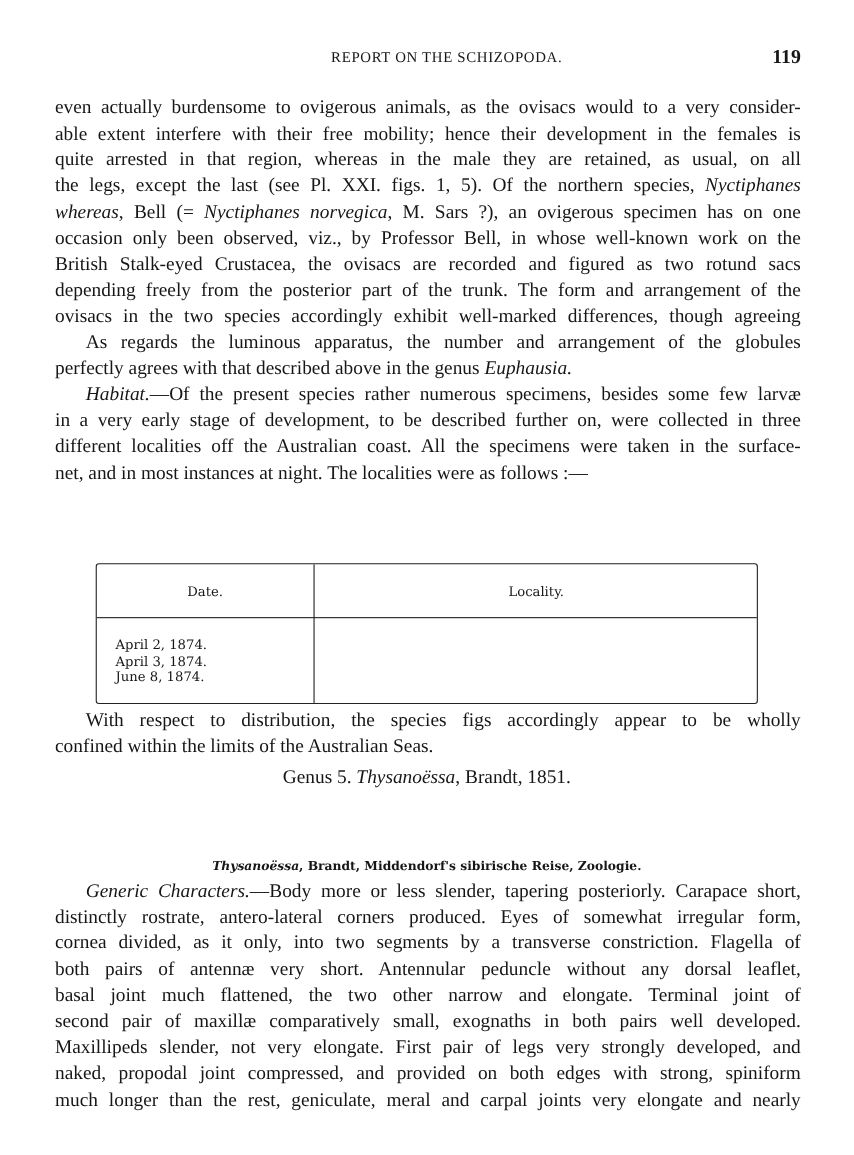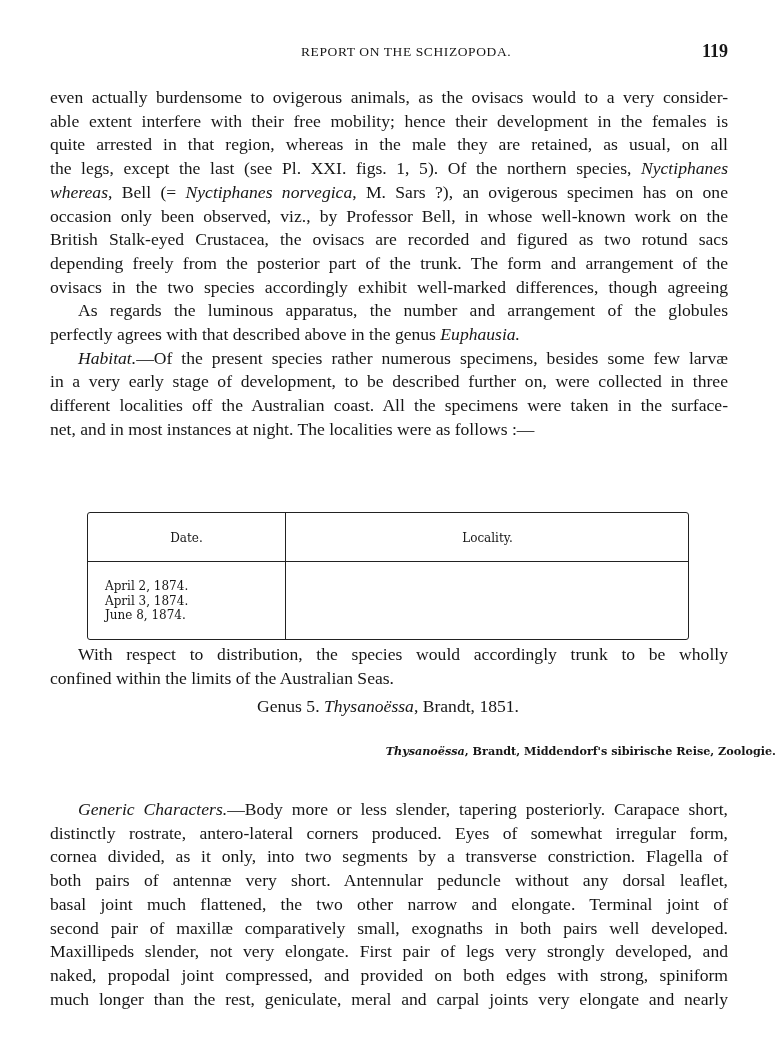--- a/index.html
+++ b/index.html
@@ -19,21 +19,21 @@
     .t-col-divider { position: absolute; left: 197px; top: 0; bottom: 0; border-left: 1.5px solid #222; }
     .t-head-rule { position: absolute; left: 0; right: 0; top: 48px; border-top: 1.5px solid #222; }
     .t-head { position: absolute; top: 18px; text-align: center; }
     .t-head.date { left: 0; width: 197px; }
     .t-head.loc { left: 199px; right: 0; }
     .t-dates { position: absolute; left: 17px; top: 66px; line-height: 14.5px; }
     .t-locs { position: absolute; left: 213px; top: 64px; line-height: 14.5px; }
     .t-row { display: block; }
     .conclusion { position: absolute; left: 50px; top: 643px; width: 678px; }
     .genus { position: absolute; left: 0; width: 776px; top: 696px; text-align: center; font-size: 17.6px; }
-    .genus-ref { position: absolute; left: 0; width: 776px; top: 744px; text-align: right;
+    .genus-ref { position: absolute; left: 0; width: 776px; top: 780px; text-align: center;
                  font-family: "DejaVu Serif", serif; font-size: 11.2px; font-weight: bold; }
     .generic { position: absolute; left: 50px; top: 798px; width: 678px; }
   </style>
 </head>
 <body>
 
 <div class="header">
   <span class="running-title">REPORT ON THE SCHIZOPODA.</span>
   <span class="page-number">119</span>
 </div>
@@ -69,21 +69,21 @@
   <div class="t-head loc">Locality.</div>
   <div class="t-dates">
     <span class="t-row">April 2, 1874.</span>
     <span class="t-row">April 3, 1874.</span>
     <span class="t-row">June 8, 1874.</span>
   </div>
 </div>
 
 <div class="conclusion">
   <p class="para">
-    <span class="line" style="padding-left:28px; box-sizing:border-box;">With respect to distribution, the species would accordingly trunk to be wholly</span>
+    <span class="line" style="padding-left:28px; box-sizing:border-box;">With respect to distribution, the species figs accordingly appear to be wholly</span>
     <span class="line last">confined within the limits of the Australian Seas.</span>
   </p>
 </div>
 
 <div class="genus">
   <span>Genus 5. </span><i>Thysanoëssa</i><span>, Brandt, 1851.</span>
 </div>
 <div class="genus-ref">
   <i>Thysanoëssa</i><span>, Brandt, Middendorf's sibirische Reise, Zoologie.</span>
 </div>

